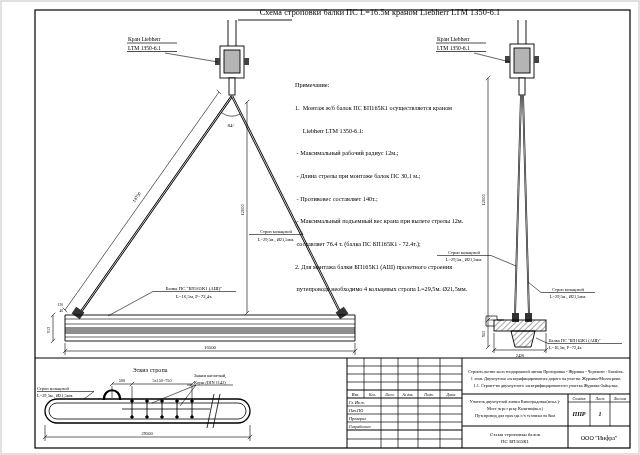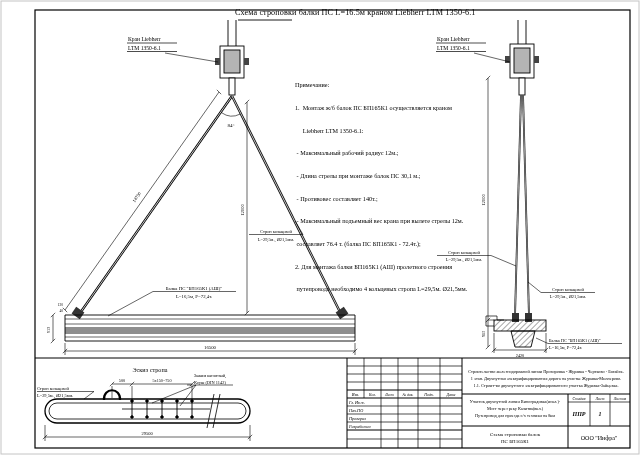--- a/index.html
+++ b/index.html
@@ -1,19 +1,19 @@
 <!DOCTYPE html>
 <html><head>
 <meta charset="utf-8">
 <style>
   html,body{margin:0;padding:0;background:#e8e8e8;}
   .sheet{position:relative;width:640px;height:455px;background:#ffffff;overflow:hidden;
          font-family:"Liberation Serif",serif;color:#000;}
   .sheet svg{position:absolute;left:0;top:0;}
-  .drawing-title{position:absolute;left:235px;top:8px;width:290px;
+  .drawing-title{position:absolute;left:235px;top:8px;width:290px;text-align:center;
                  font-size:8.2px;letter-spacing:.1px;}
   .notes{position:absolute;left:295px;top:66px;width:182px;font-size:6.2px;line-height:1.22;
          white-space:pre;}
   svg text{font-family:"Liberation Serif",serif;fill:#000;}
 </style>
 </head>
 <body>
 
 <div class="sheet">
 

